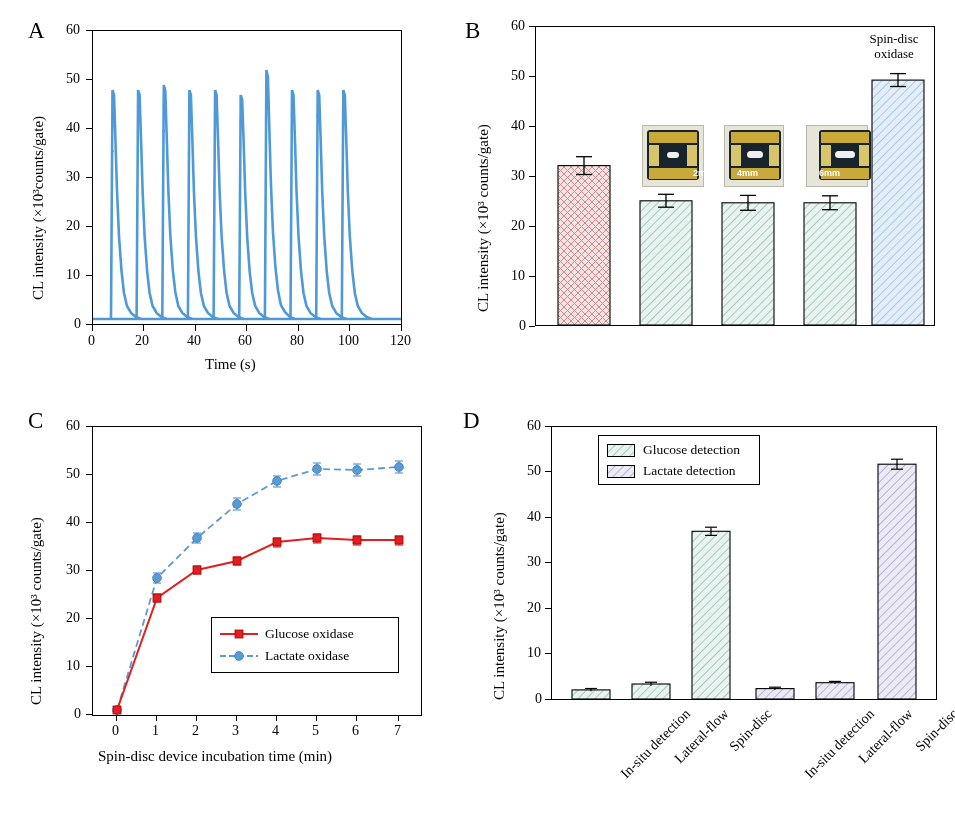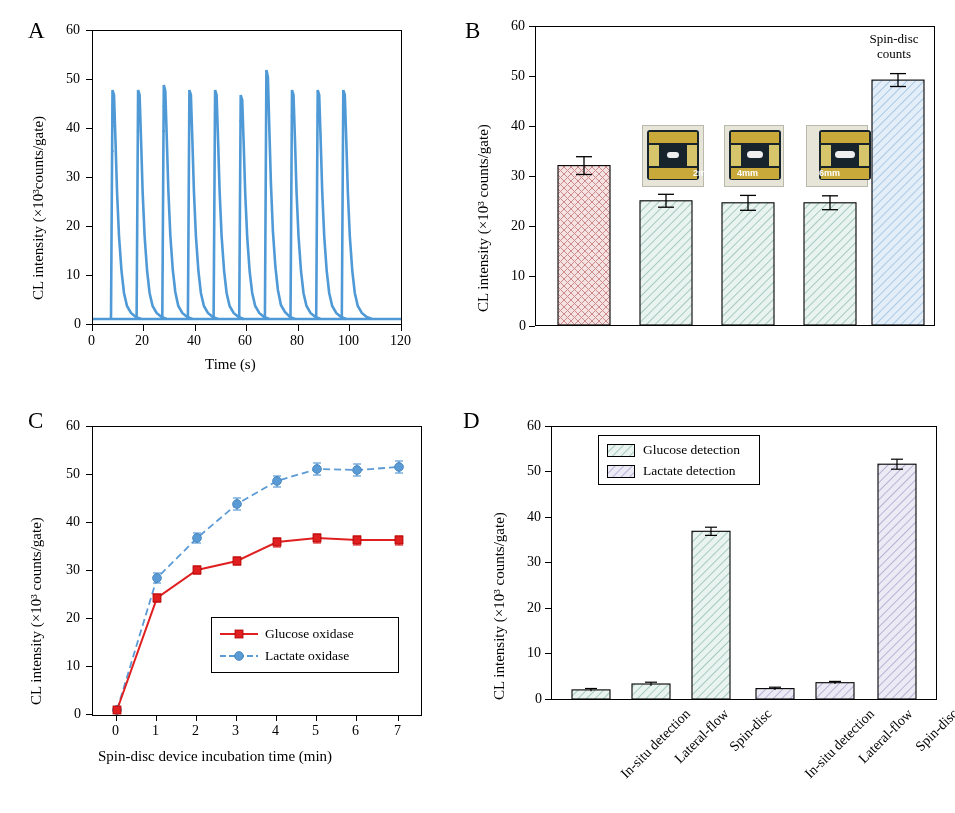--- a/index.html
+++ b/index.html
@@ -187,21 +187,21 @@
           <rect x="6" y="6" width="48" height="11" fill="#c9a93a"></rect>
           <rect x="6" y="42" width="48" height="11" fill="#c9a93a"></rect>
           <rect x="6" y="19" width="10" height="21" fill="#d6c56a"></rect>
           <rect x="44" y="19" width="10" height="21" fill="#d6c56a"></rect>
           <rect x="20" y="25" width="20" height="7" rx="3.5" fill="#efefef"></rect>
         </svg>
         <div class="inset-lab" style="left:12px;top:42px;">6mm</div>
       </div>
 
       <div style="position:absolute;left:320px;top:4px;width:76px;font-size:13px;line-height:15px;text-align:center;font-family:'Liberation Serif',serif;">
-        <span>Spin-disc counts</span>
+        <span>Spin-disc oxidase</span>
       </div>
     </div>
 
     <div class="tick-lab" style="left:56px;top:18px;">60</div>
     <div class="tick-lab" style="left:56px;top:68px;">50</div>
     <div class="tick-lab" style="left:56px;top:118px;">40</div>
     <div class="tick-lab" style="left:56px;top:168px;">30</div>
     <div class="tick-lab" style="left:56px;top:218px;">20</div>
     <div class="tick-lab" style="left:56px;top:268px;">10</div>
     <div class="tick-lab" style="left:64px;top:318px;">0</div>

